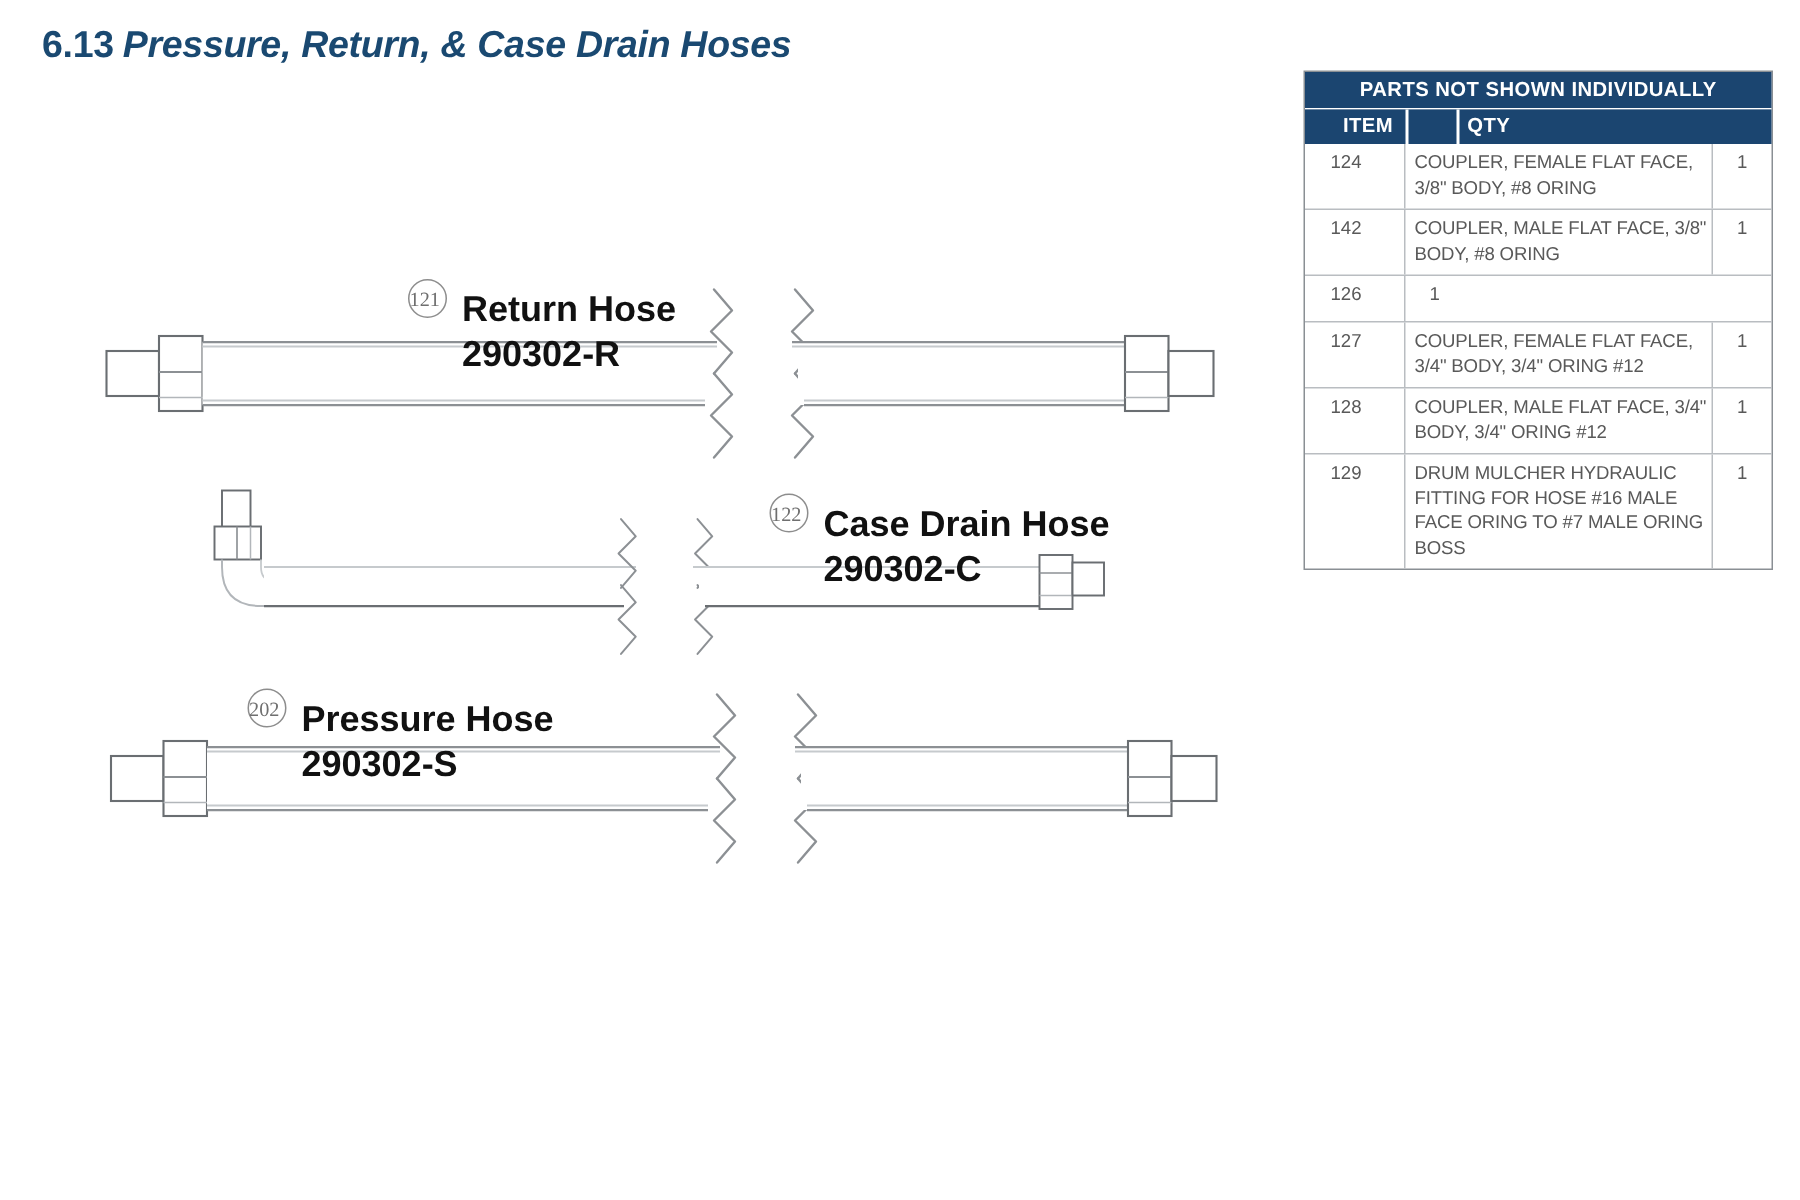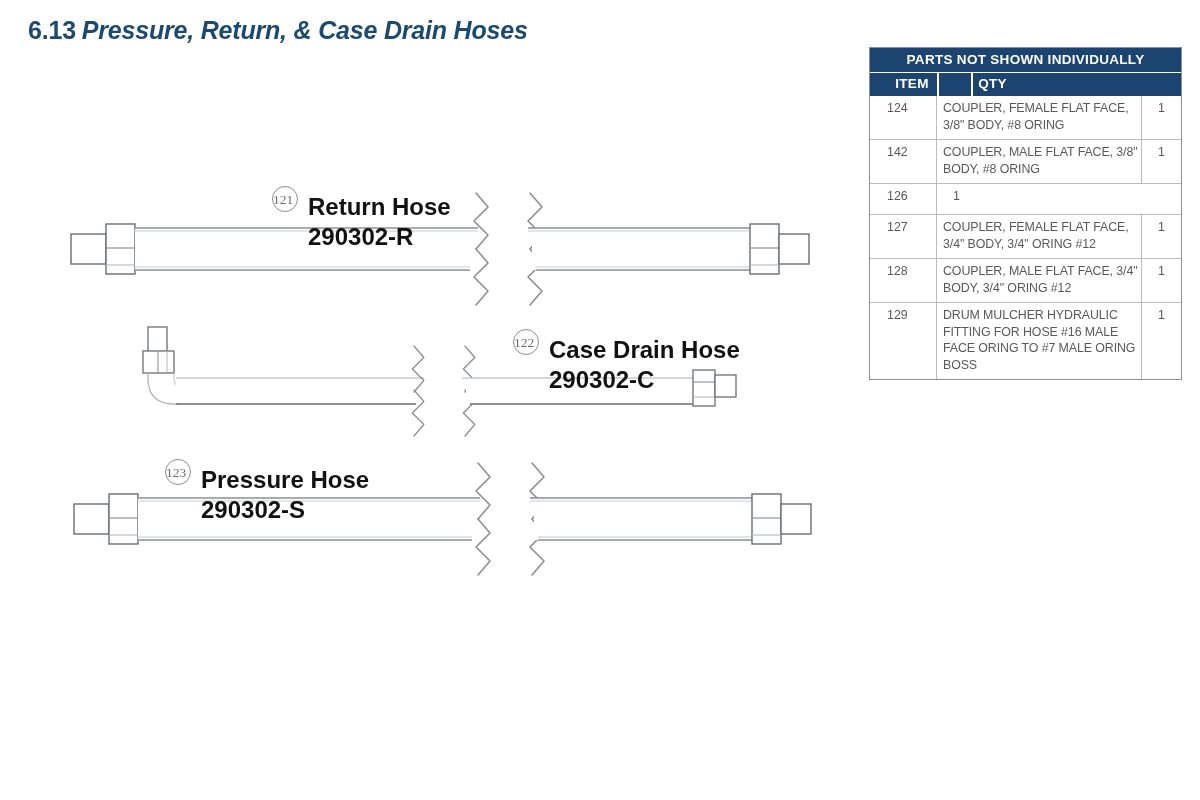--- a/index.html
+++ b/index.html
@@ -254,21 +254,21 @@
 
 <div class="callout" id="callout-122">
   <div class="bubble">122</div>
   <div class="cap">
     <span>Case Drain Hose</span>
     <span class="pn">290302-C</span>
   </div>
 </div>
 
 <div class="callout" id="callout-123">
-  <div class="bubble">123</div>
+  <div class="bubble">202</div>
   <div class="cap">
     <span>Pressure Hose</span>
     <span class="pn">290302-S</span>
   </div>
 </div>
 
 <div id="parts-table">
   <div class="tbl-banner">PARTS NOT SHOWN INDIVIDUALLY</div>
   <div class="hdr-row">
     <div class="hdr-cell col-item">ITEM</div>

